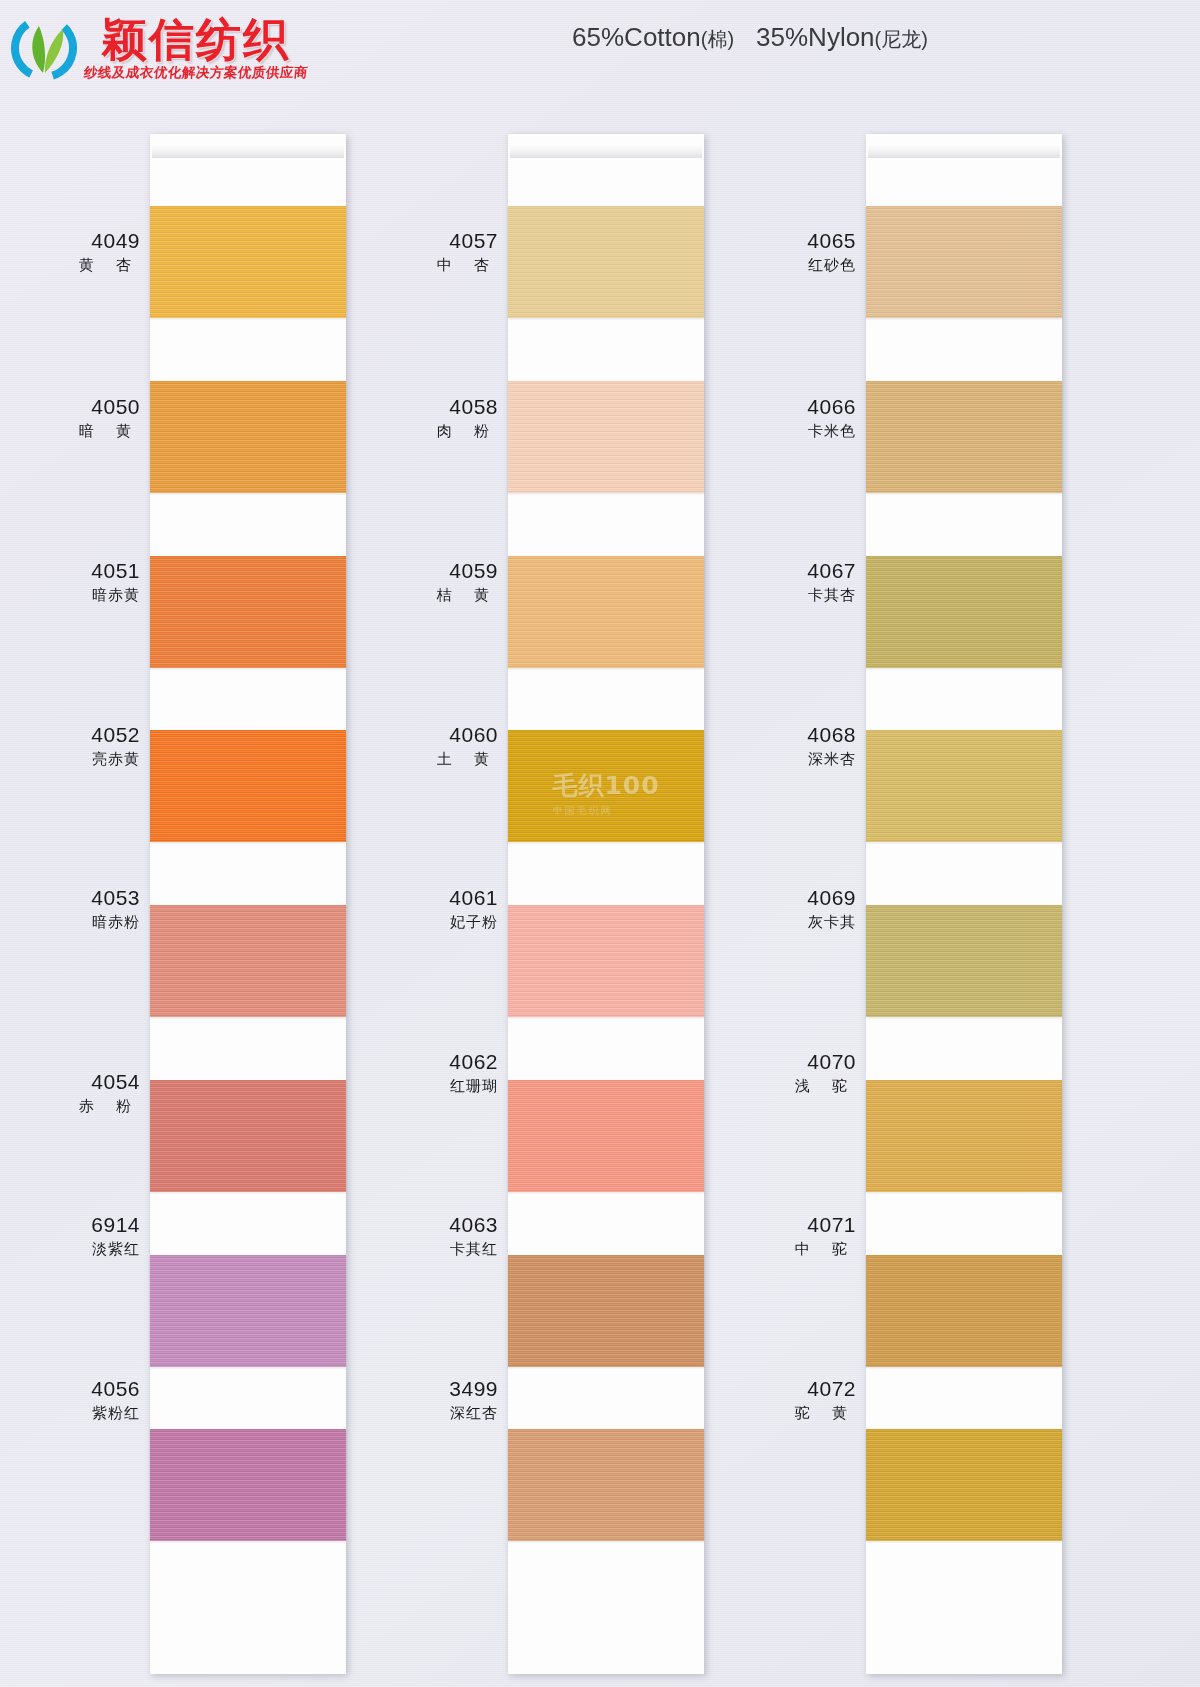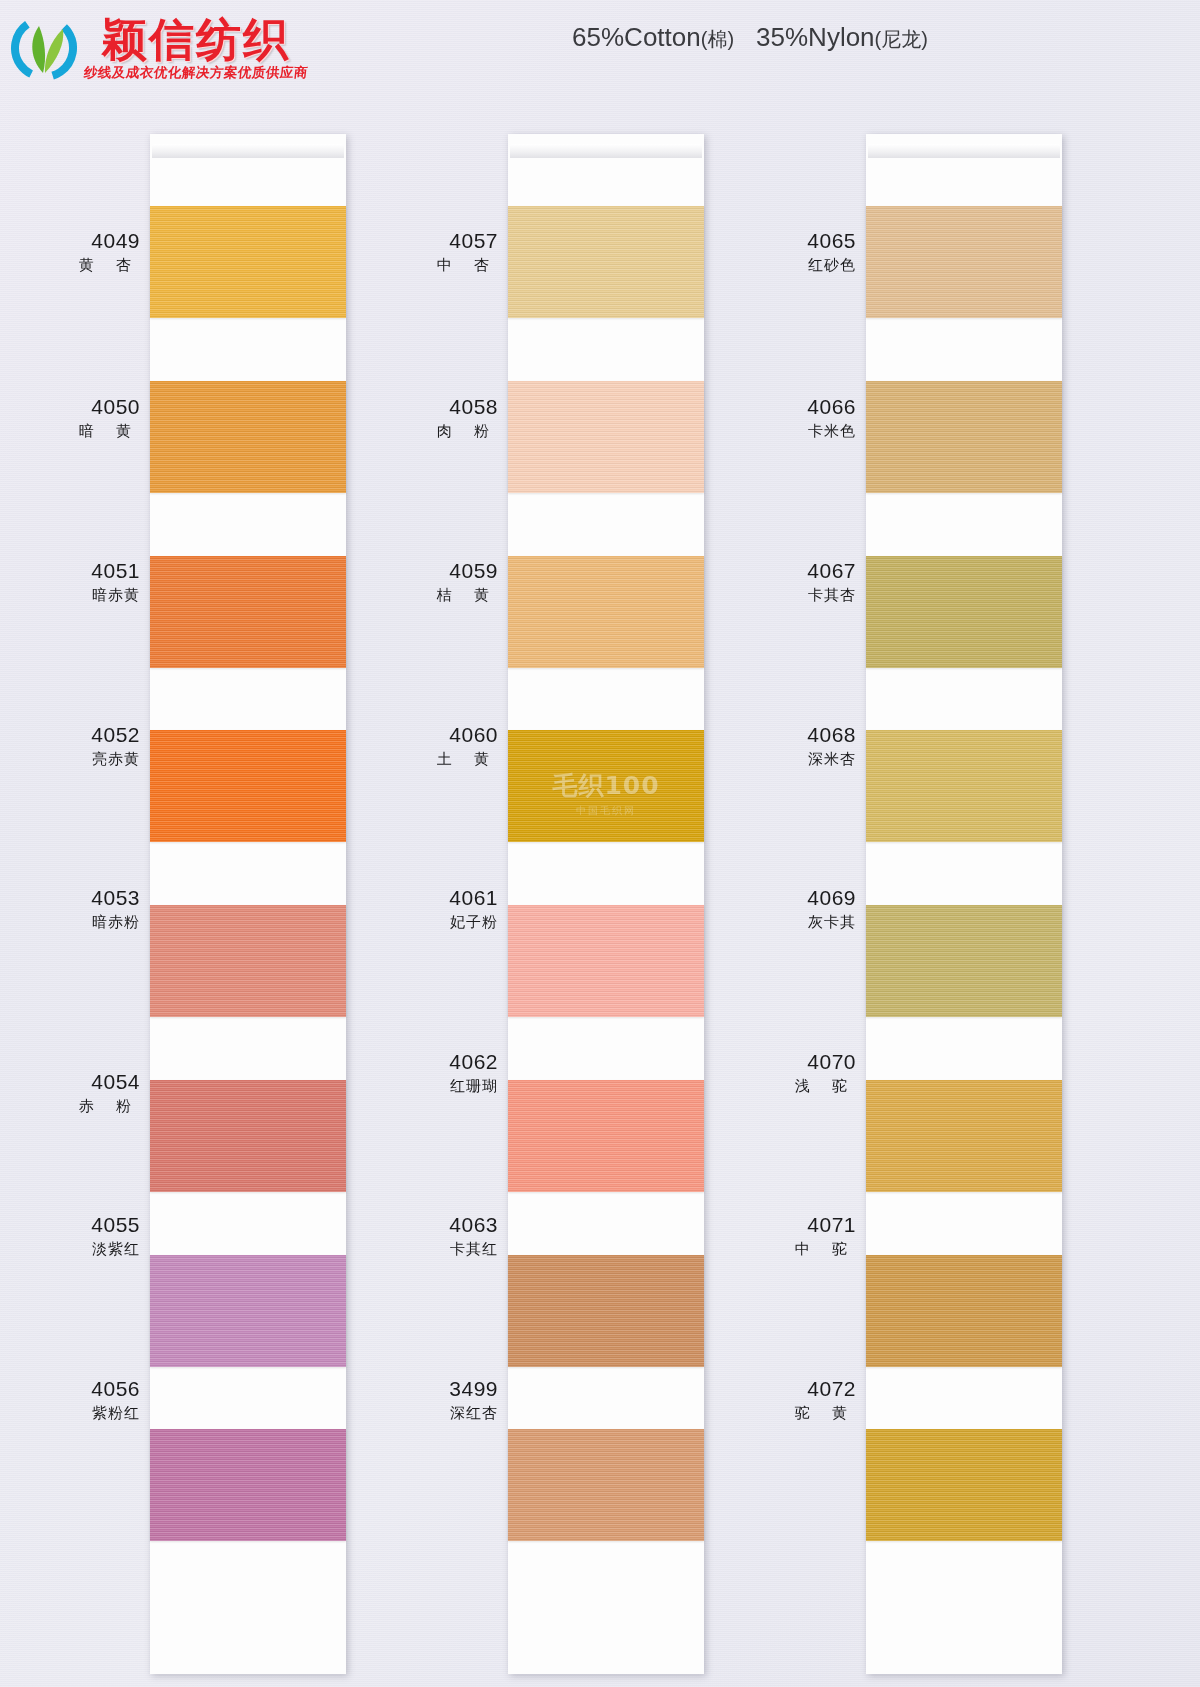--- a/index.html
+++ b/index.html
@@ -201,21 +201,21 @@
   }
   .label .name.spaced { letter-spacing: 9px; text-indent: 9px; }
 
   
   .watermark {
     position: absolute;
     left: 50%;
     top: 56%;
     transform: translate(-50%,-50%);
     pointer-events: none;
-    text-align: center;
+    text-align: left;
     z-index: 4;
     opacity: .45;
   }
   .wm-main {
     font-family: "DejaVu Sans", sans-serif;
     font-size: 25px;
     font-weight: bold;
     color: #f4f1e8;
     letter-spacing: 1px;
     white-space: nowrap;
@@ -309,21 +309,21 @@
     </div>
     <div class="label" style="top:763px">
       <div class="code">4053</div>
       <div class="name">暗赤粉</div>
     </div>
     <div class="label" style="top:947px">
       <div class="code">4054</div>
       <div class="name spaced">赤 粉</div>
     </div>
     <div class="label" style="top:1090px">
-      <div class="code">4055</div>
+      <div class="code">6914</div>
       <div class="name">淡紫红</div>
     </div>
     <div class="label" style="top:1254px">
       <div class="code">4056</div>
       <div class="name">紫粉红</div>
     </div>
   </div>
 
   <div class="column col-1">
     <div class="card">

